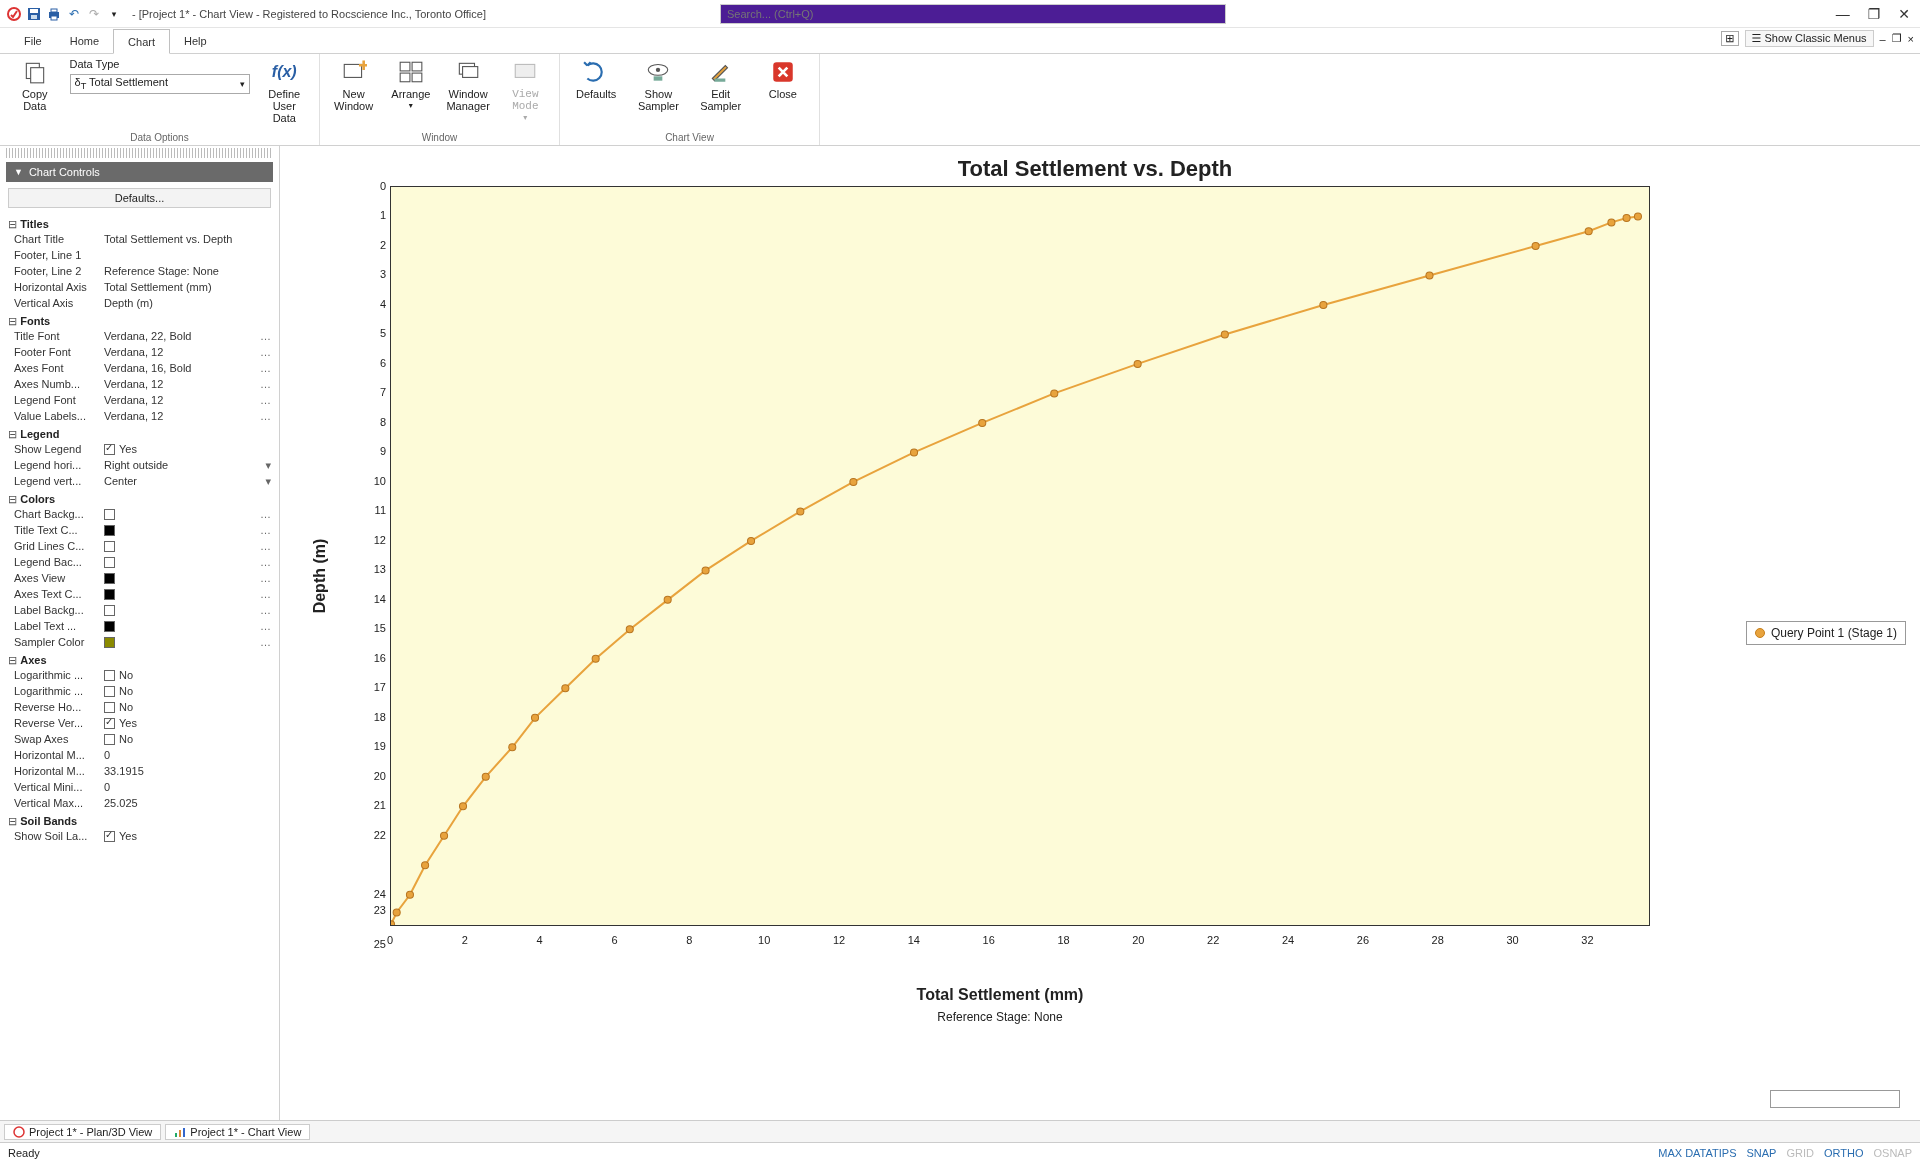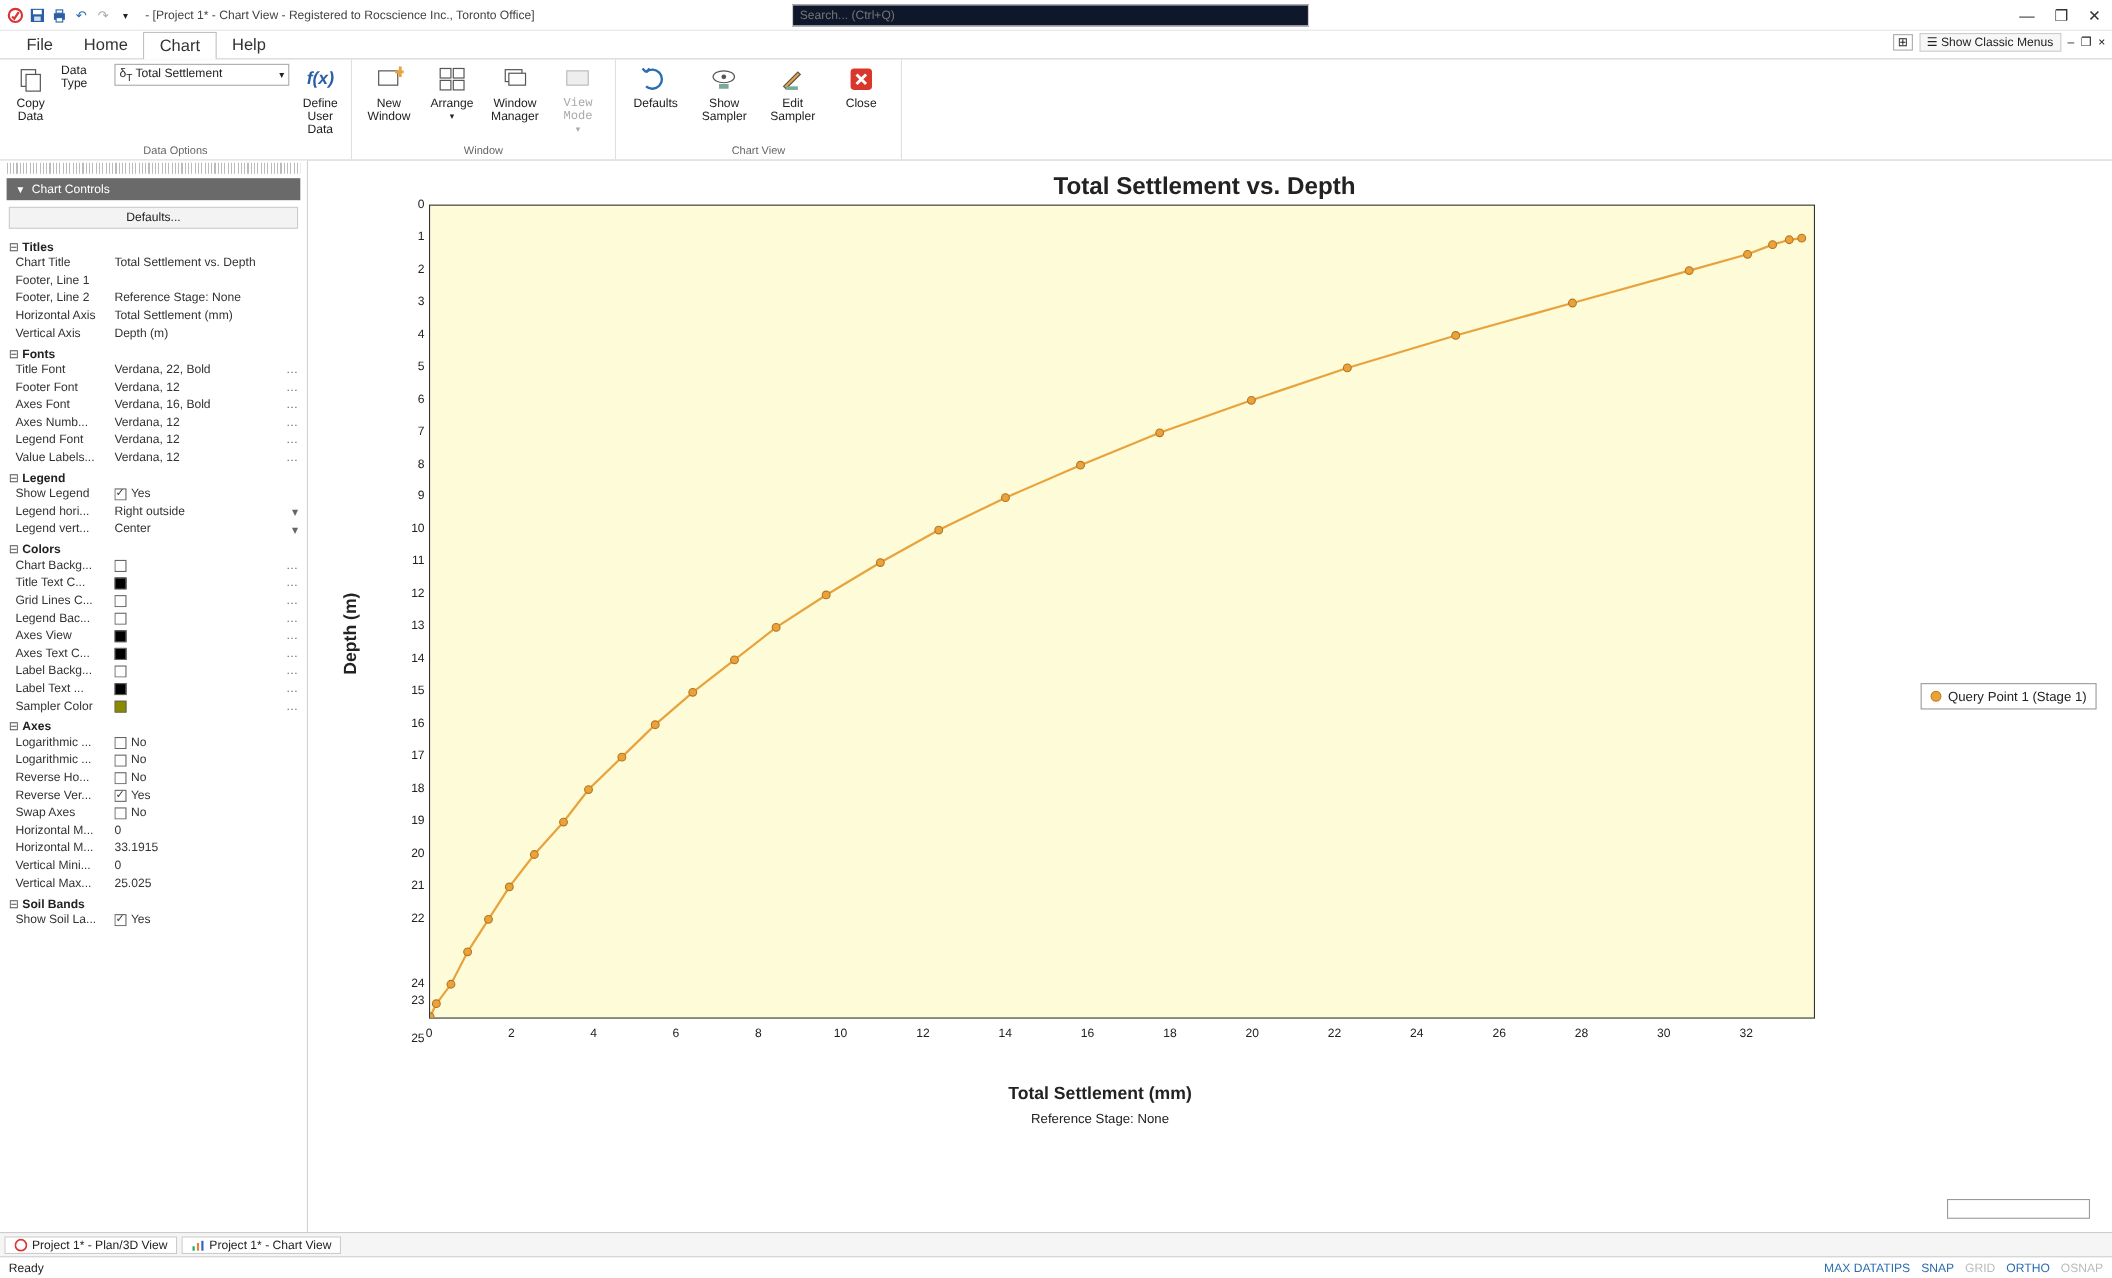--- a/index.html
+++ b/index.html
@@ -3,38 +3,38 @@
 <meta charset="utf-8">
 <style>
   * { box-sizing: border-box; margin: 0; padding: 0; font-family: "Segoe UI", Tahoma, sans-serif; }
   body { width: 1920px; height: 1162px; background: #fff; overflow: hidden; font-size: 12px; color: #222; }
 
   
   .titlebar { height: 28px; display: flex; align-items: center; padding: 0 6px; background: #fff; border-bottom: 1px solid #e5e5e5; }
   .titlebar .icons { display: flex; gap: 4px; align-items: center; }
   .tb-icon { width: 16px; height: 16px; display: inline-flex; align-items: center; justify-content: center; }
   .title-text { margin-left: 10px; font-size: 11px; color: #444; flex: 0 0 auto; }
-  .search-box { margin-left: auto; margin-right: auto; width: 470px; height: 20px; border: 1px solid #ccc; padding: 0 6px; font-size: 11px; color: #888; background: #0f172a; position: absolute; left: 720px; top: 4px; }
+  .search-box { margin-left: auto; margin-right: auto; width: 506px; height: 20px; border: 1px solid #ccc; padding: 0 6px; font-size: 11px; color: #888; background: #4c1d95; position: absolute; left: 720px; top: 4px; }
   .win-controls { margin-left: auto; display: flex; gap: 18px; padding-right: 4px; font-size: 14px; color: #333; }
 
   
   .menubar { height: 26px; display: flex; align-items: center; border-bottom: 1px solid #d0d0d0; padding-left: 10px; position: relative; }
-  .menu-item { padding: 0 14px; height: 100%; display: flex; align-items: center; font-size: 15px; color: #333; }
+  .menu-item { padding: 0 14px; height: 100%; display: flex; align-items: center; font-size: 11px; color: #333; }
   .menu-item.selected { background: #fff; border: 1px solid #c0c0c0; border-bottom: 1px solid #fff; position: relative; top: 1px; }
   .menubar-right { position: absolute; right: 6px; top: 2px; display: flex; gap: 6px; align-items: center; font-size: 11px; }
   .classic-btn { border: 1px solid #ccc; padding: 1px 6px; font-size: 11px; background: #f7f7f7; }
 
   
   .ribbon { height: 92px; border-bottom: 1px solid #d0d0d0; display: flex; }
   .ribbon-group { border-right: 1px solid #e0e0e0; padding: 4px 10px 2px 10px; display: flex; flex-direction: column; }
   .ribbon-group-body { flex: 1; display: flex; align-items: flex-start; gap: 10px; }
   .ribbon-group-label { font-size: 10px; color: #666; text-align: center; padding-top: 2px; }
   .big-btn { display: flex; flex-direction: column; align-items: center; gap: 2px; width: 56px; font-size: 11px; text-align: center; line-height: 1.1; }
   .big-btn .ico { width: 28px; height: 28px; display: flex; align-items: center; justify-content: center; }
-  .dt-block { display: flex; flex-direction: row; gap: 4px; }
+  .dt-block { display: flex; flex-direction: column; gap: 4px; }
   .dt-label { font-size: 11px; }
   .dt-select { width: 180px; height: 20px; border: 1px solid #aaa; font-size: 11px; padding: 0 4px; display: flex; align-items: center; justify-content: space-between; background: #fff; }
   .disabled { color: #aaa; }
 
   
   .main { display: flex; height: calc(1162px - 28px - 26px - 92px - 22px - 20px); }
   .sidebar { width: 280px; border-right: 1px solid #d0d0d0; display: flex; flex-direction: column; background: #fff; }
   .sep-dots { height: 10px; background: repeating-linear-gradient(90deg,#bbb 0 1px,transparent 1px 3px); margin: 2px 6px; }
   .panel-head { background: #6a6a6a; color: #fff; font-size: 11px; padding: 4px 8px; margin: 2px 6px; display:flex; align-items:center; gap:6px;}
   .panel-head::before { content:"▼"; font-size:9px;}

